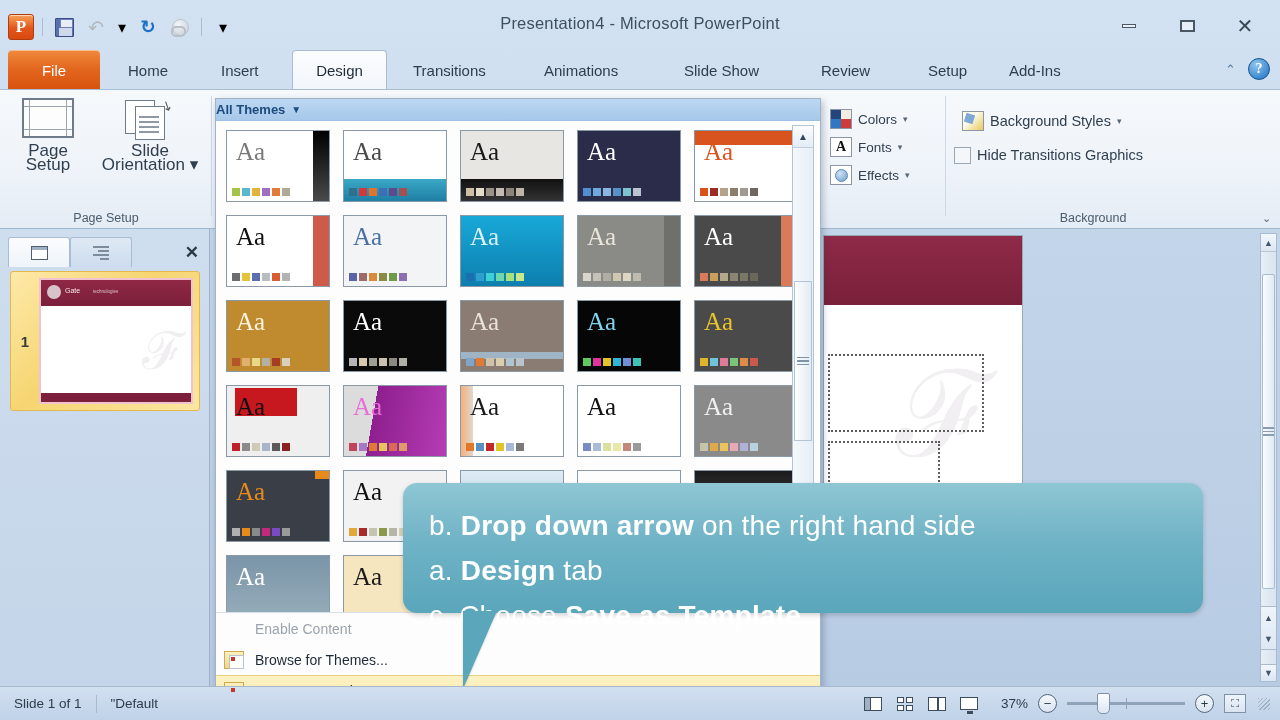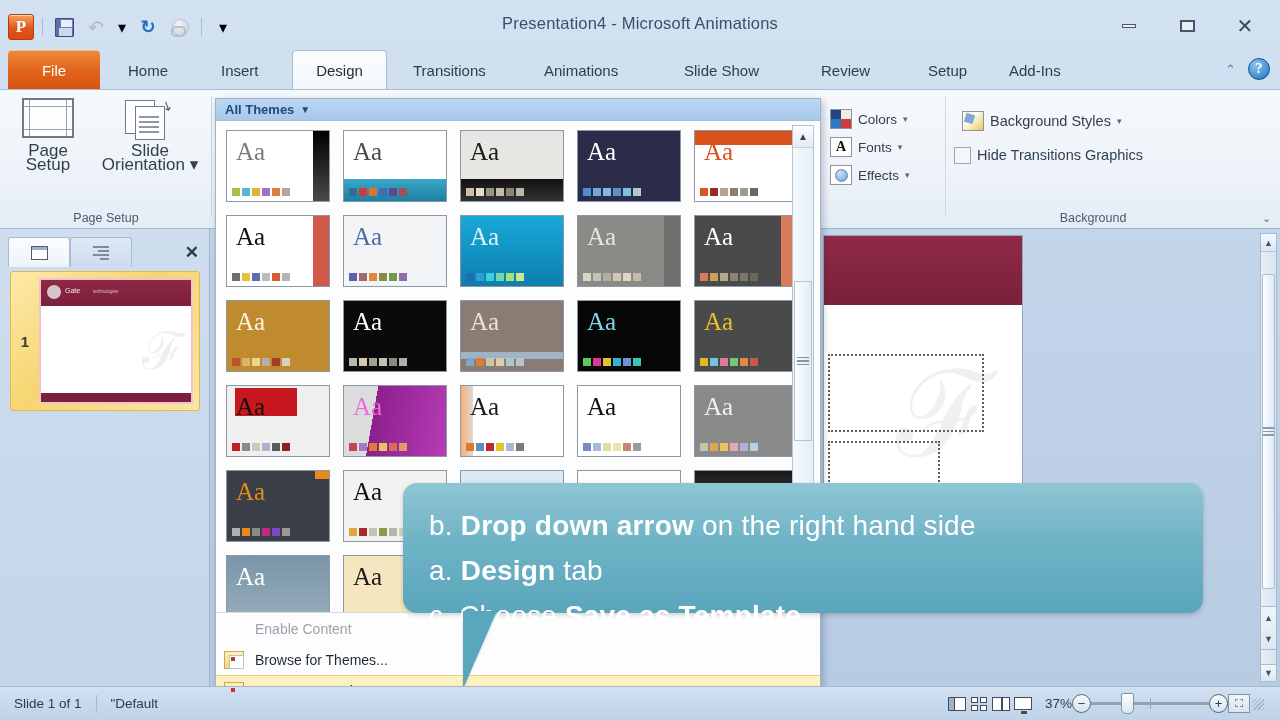--- a/index.html
+++ b/index.html
@@ -177,21 +177,21 @@
      display:flex;align-items:center;justify-content:center;font-size:9px;color:#41566b;}
 
   
   .gallery{
     position:absolute; left:215px; top:98px; width:606px; height:607px;
     background:#fdfdfd; border:1px solid #a2b3c5;
     box-shadow: 2px 3px 7px rgba(20,40,70,.28);
   }
   .gal-head{
     height:22px; background:linear-gradient(180deg,#bcd7f2,#a7c8ea);
-    border-bottom:1px solid #9ec0e4; display:flex; align-items:center; padding-left:9px;
+    border-bottom:1px solid #9ec0e4; display:flex; align-items:center; 
     font-size:13px; color:#1c4b7d; font-weight:bold; gap:6px;
   }
   .gal-head .cv{font-size:10px;}
   .gal-body{ position:absolute; left:0; top:22px; right:0; bottom:0; padding:5px 0 0 6px; }
   .grid{ display:grid; grid-template-columns:repeat(5,112px); gap:5px 5px; }
   .tcell{ width:112px; height:80px; padding:4px; }
   .tb{ width:100%; height:100%; border:1px solid #8b98a5; position:relative; overflow:hidden; background:#fff;}
   .tb .aa{ position:absolute; font-family:"Liberation Serif", serif; font-size:25px; line-height:1;}
   .tb .sw{ position:absolute; left:5px; bottom:5px; display:flex; gap:2px; }
   .tb .sw i{ display:block; width:8px; height:8px; }
@@ -233,21 +233,21 @@
     border-left:34px solid #5aa6bb; border-bottom:78px solid transparent;
     filter:drop-shadow(0 1px 1px rgba(0,0,0,.14));
   }
 
   
   .statusbar{ position:absolute; left:0; bottom:0; width:1280px; height:34px;
      background:linear-gradient(180deg,#d2e0f0,#bfd2e8); border-top:1px solid #a4b8ce;
      display:flex; align-items:center; }
   .sb-text{ font-size:13.5px; color:#2c3c4c; padding:0 14px; }
   .sb-sep{ width:1px; height:18px; background:#a8bace; }
-  .sb-right{ margin-left:auto; display:flex; align-items:center; padding-right:16px; }
+  .sb-right{ margin-left:auto; display:flex; align-items:center; gap:10px; padding-right:10px; }
   .viewbtn{ width:22px; height:20px; display:flex; align-items:center; justify-content:center; }
   .vb-normal{width:18px;height:14px;border:1.5px solid #3d4d5d;position:relative;background:#fff;}
   .vb-normal::before{content:"";position:absolute;left:0;top:0;bottom:0;width:5px;background:#9fb2c4;border-right:1px solid #3d4d5d;}
   .vb-sorter{display:grid;grid-template-columns:1fr 1fr;grid-template-rows:1fr 1fr;gap:2px;width:16px;height:14px;}
   .vb-sorter i{display:block;border:1.5px solid #3d4d5d;background:#fff;}
   .vb-read{width:18px;height:14px;border:1.5px solid #3d4d5d;background:#fff;position:relative;}
   .vb-read::after{content:"";position:absolute;left:50%;top:0;bottom:0;width:1.5px;background:#3d4d5d;}
   .vb-show{width:18px;height:13px;border:1.5px solid #3d4d5d;background:#fff;position:relative;}
   .vb-show::after{content:"";position:absolute;left:6px;top:13px;width:6px;height:3px;background:#3d4d5d;}
   .zoompct{ font-size:13.5px; color:#2c3c4c; min-width:38px; text-align:right;}
@@ -281,21 +281,21 @@
       <div class="qat-btn">
           <span class="redo-ico">↻</span>
         </div>
       <div class="qat-btn">
           <div class="print-ico"></div>
         </div>
       <div class="qat-sep"></div>
       <div class="qat-btn">▾</div>
     </div>
 
-    <div class="win-title">Presentation4  -  Microsoft Animations</div>
+    <div class="win-title">Presentation4  -  Microsoft PowerPoint</div>
 
     <div class="wincontrols">
       <div class="wc">
           <span class="min"></span>
         </div>
       <div class="wc">
           <span class="max"></span>
         </div>
       <div class="wc">
           <span class="cls">✕</span>

